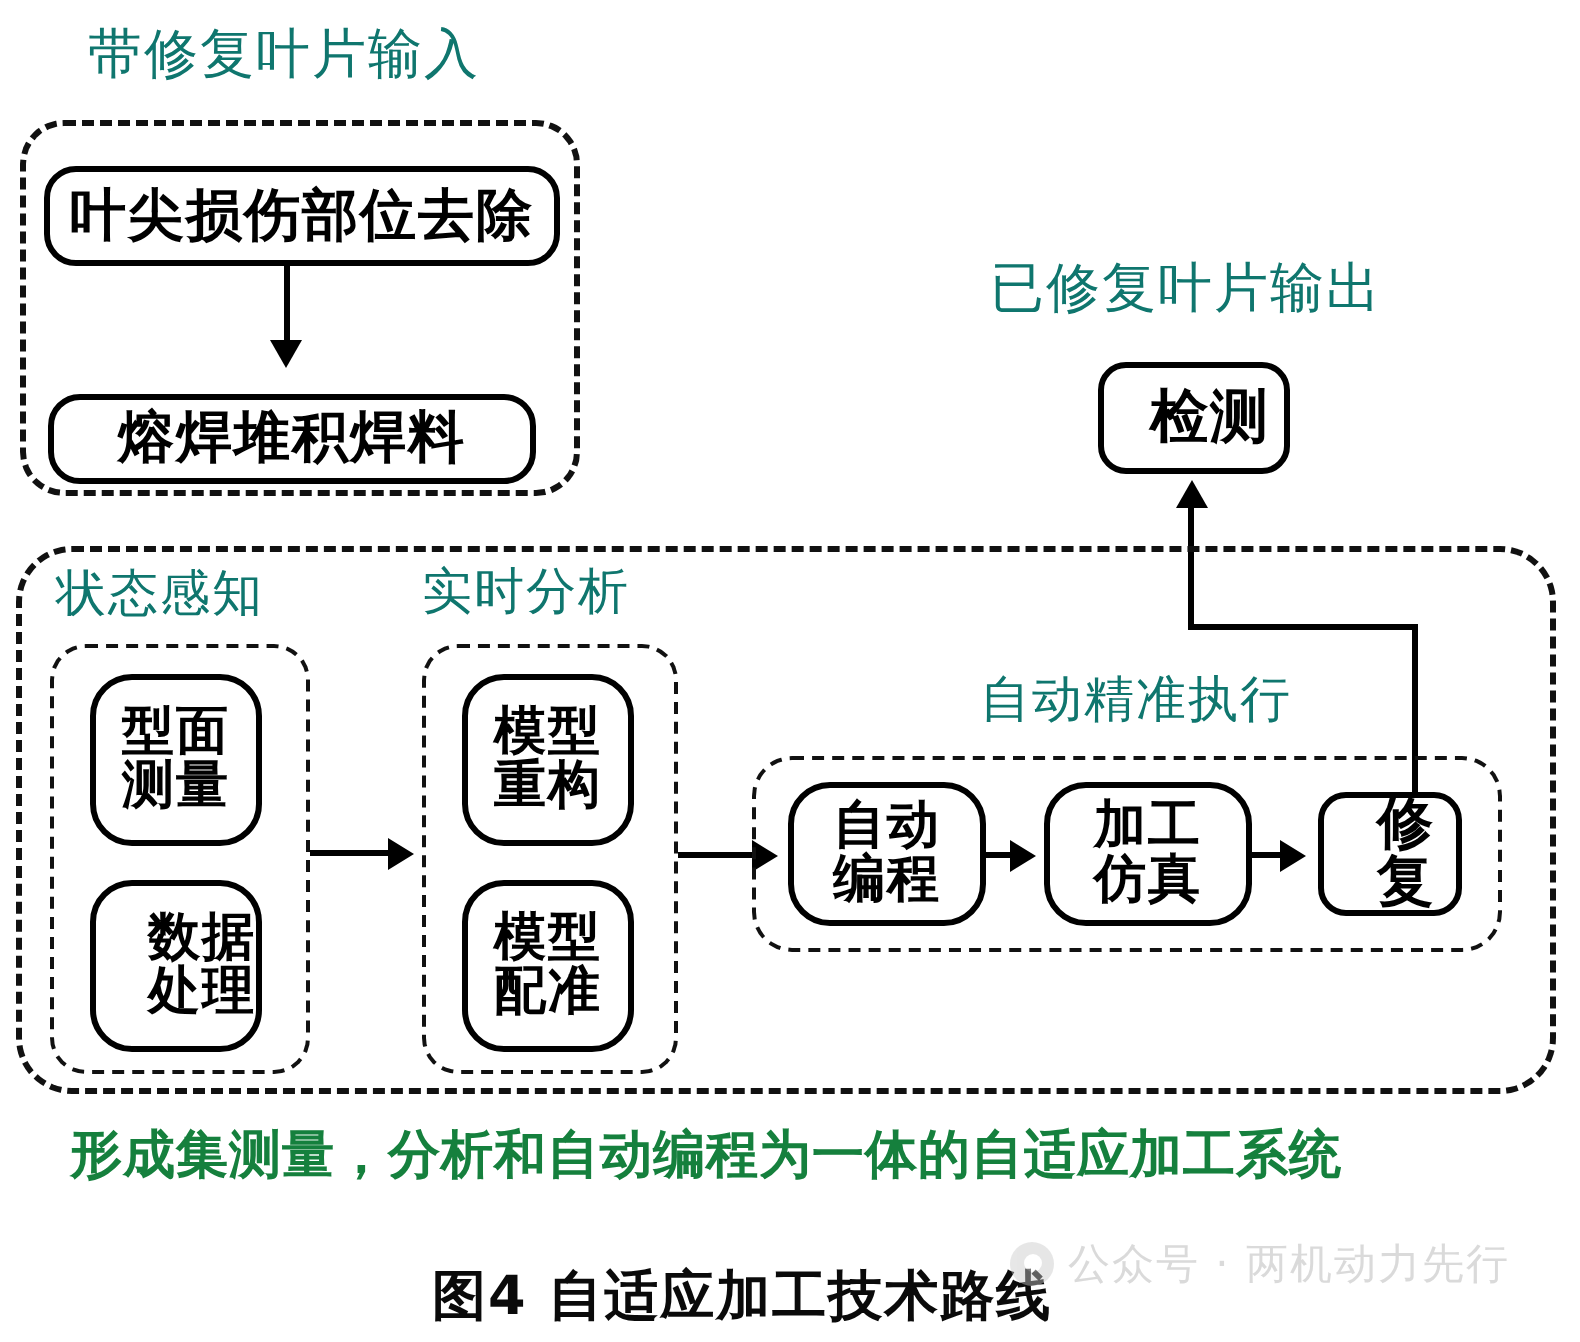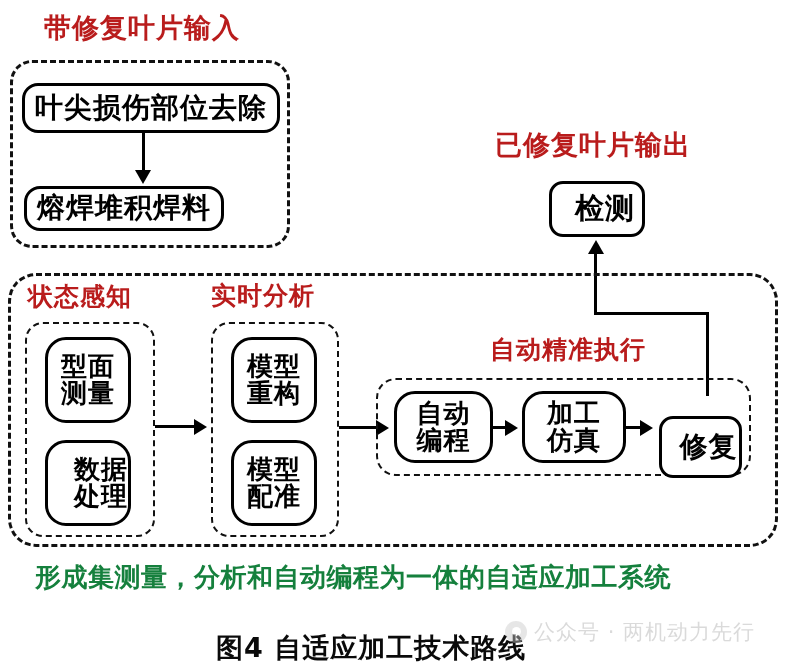--- a/index.html
+++ b/index.html
@@ -15,22 +15,22 @@
     position: relative;
     width: 790px;
     height: 671px;
     background: #ffffff;
     overflow: hidden;
   }
   .abs { position: absolute; }
 
   
   .group-label {
-    font-weight: bold;
-    color: #b91c1c;
+    font-weight: normal;
+    color: #0f766e;
     white-space: nowrap;
     letter-spacing: 1px;
     line-height: 1;
   }
   .lbl-xl { font-size: 27px; }
   .lbl-lg { font-size: 25px; }
 
   
   .dashed {
     border: 3px dashed #111111;
@@ -141,21 +141,21 @@
 
   <div class="abs group-label lbl-xl" style="left:44px; top:14px;">带修复叶片输入</div>
 
   <div class="abs dashed" style="left:10px; top:60px; width:280px; height:188px;"></div>
 
   <div class="abs node node-wide" style="left:22px; top:83px; width:258px; height:50px;">叶尖损伤部位去除</div>
 
   <div class="abs line-v" style="left:142px; top:133px; height:42px;"></div>
   <div class="abs arrow-d" style="left:135px; top:170px;"></div>
 
-  <div class="abs node node-wide" style="left:24px; top:186px; width:200px; height:45px;">熔焊堆积焊料</div>
+  <div class="abs node node-wide" style="left:24px; top:197px; width:244px; height:45px;">熔焊堆积焊料</div>
 
   <div class="abs group-label lbl-xl" style="left:495px; top:131px;">已修复叶片输出</div>
 
   <div class="abs node node-sq" style="left:549px; top:181px; width:96px; height:56px; font-size:29px;">检测</div>
 
   <div class="abs arrow-u" style="left:588px; top:240px;"></div>
   <div class="abs line-v" style="left:594px; top:253px; height:62px;"></div>
   <div class="abs line-h" style="left:594px; top:312px; width:115px;"></div>
   <div class="abs line-v" style="left:706px; top:312px; height:84px;"></div>
 
@@ -220,21 +220,21 @@
   <div class="abs node node-two" style="left:522px; top:391px; width:104px; height:72px;">
     <div>
       <span>加工</span>
       <span>仿真</span>
     </div>
   </div>
 
   <div class="abs line-h" style="left:626px; top:426px; width:16px;"></div>
   <div class="abs arrow-r" style="left:640px; top:420px;"></div>
 
-  <div class="abs node node-sq" style="left:659px; top:416px; width:83px; height:62px; font-size:28px;">修复</div>
+  <div class="abs node node-sq" style="left:659px; top:396px; width:72px; height:62px; font-size:28px;">修复</div>
 
   <div class="abs caption-sum" style="left:35px; top:560px;">形成集测量，分析和自动编程为一体的自适应加工系统</div>
 
   <div class="abs caption-fig" style="left:216px; top:630px;">图4  自适应加工技术路线</div>
 
   <div class="abs" id="watermark" style="left:505px; top:618px;">
     <span class="wm-logo"></span>
     <span class="wm-text">公众号 · 两机动力先行</span>
   </div>
 

